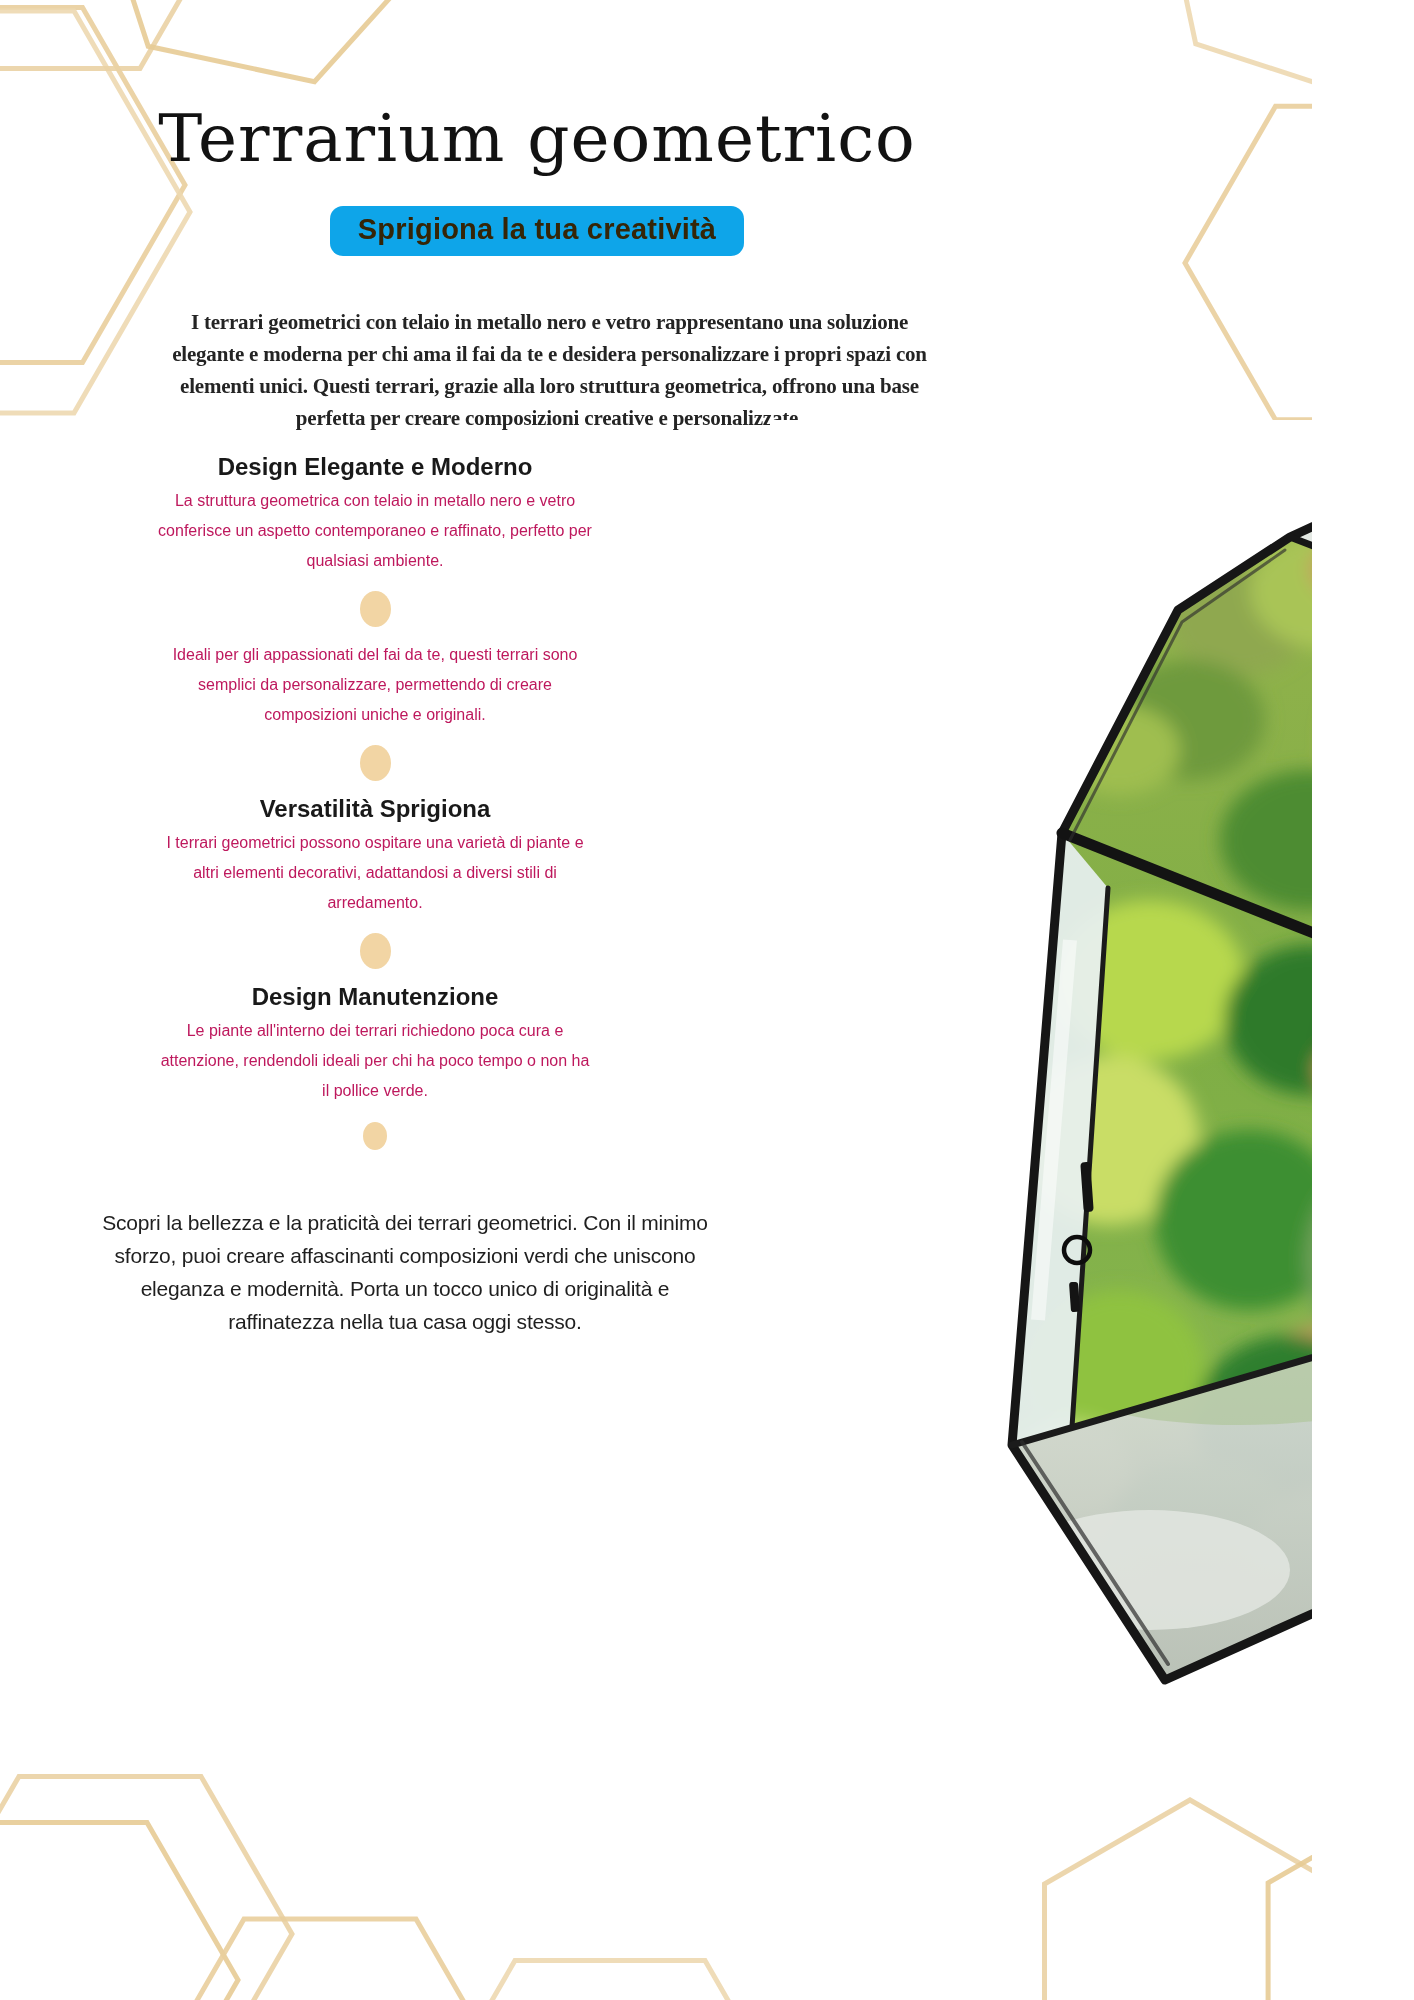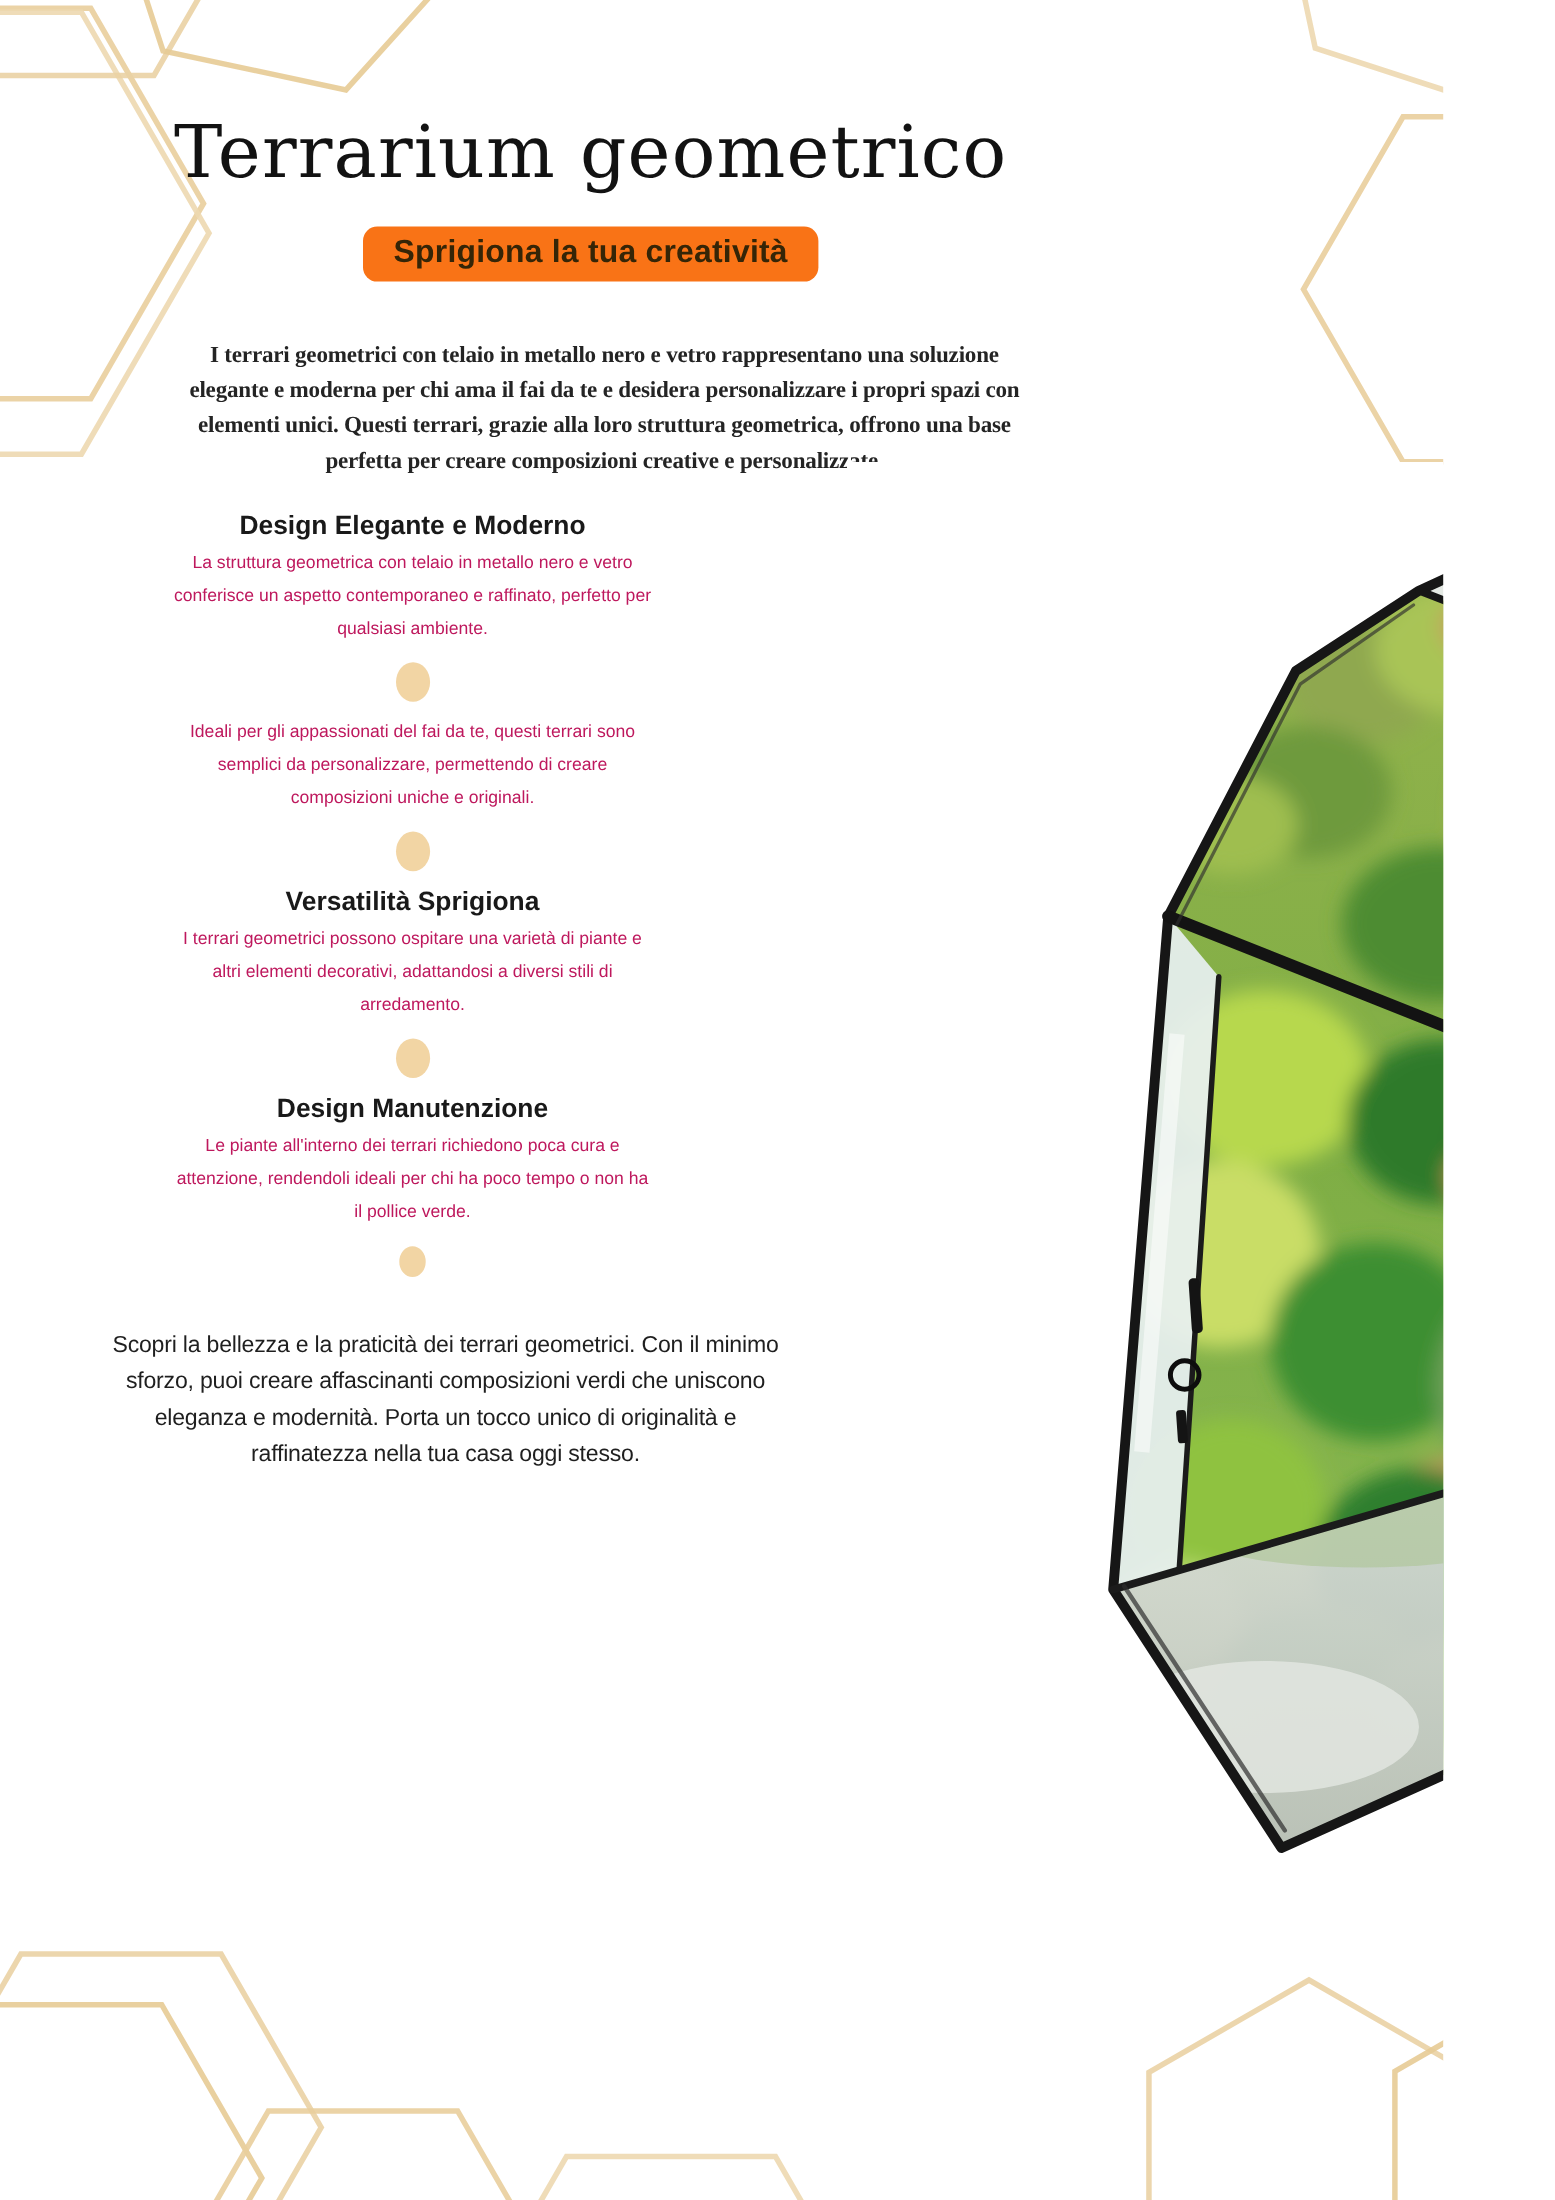--- a/index.html
+++ b/index.html
@@ -41,21 +41,21 @@
     margin:12px;text-align:center;
     font-family:"Liberation Serif", serif;
     font-weight:bold;
     font-size:21px;line-height:32px;
     letter-spacing:-0.2px;
     white-space:pre-line;
     color:#242424;
   }
   .sections{
     position:absolute;left:28px;top:452px;width:694px;
-    display:flex;flex-direction:column;align-items:center;margin-top:11px;
+    display:flex;flex-direction:column;align-items:center;
   }
   .feature{width:100%;text-align:center;}
   .feature h2{
     margin:0 0 5px 0;
     font-size:24px;line-height:29px;font-weight:bold;
     color:#191919;
   }
   .feature p{
     margin:0;
     font-size:16px;line-height:30px;
@@ -97,21 +97,21 @@
       <polygon points="238.0,1980.0 147.0,2137.6 -35.0,2137.6 -126.0,1980.0 -35.0,1822.4 147.0,1822.4" fill="none" stroke="#E7CB95" stroke-width="5" opacity="0.9"></polygon>
       <polygon points="502.0,2068.0 416.0,2217.0 244.0,2217.0 158.0,2068.0 244.0,1919.0 416.0,1919.0" fill="none" stroke="#E9CE9C" stroke-width="5" opacity="0.9"></polygon>
       <polygon points="800.0,2125.0 705.0,2289.5 515.0,2289.5 420.0,2125.0 515.0,1960.5 705.0,1960.5" fill="none" stroke="#EDD8B0" stroke-width="5" opacity="0.9"></polygon>
       <polygon points="1335.5,2052.0 1190.0,2136.0 1044.5,2052.0 1044.5,1884.0 1190.0,1800.0 1335.5,1884.0" fill="none" stroke="#EAD2A4" stroke-width="5" opacity="0.9"></polygon>
       <polygon points="1527.9,2033.0 1398.0,2108.0 1268.1,2033.0 1268.1,1883.0 1398.0,1808.0 1527.9,1883.0" fill="none" stroke="#E7CB95" stroke-width="5" opacity="0.9"></polygon>
     </svg>
 
   <h1 class="title">Terrarium geometrico</h1>
 
   <div class="badge-row">
-    <span class="badge" id="badge" style="background: #f97316; color: rgb(53, 37, 7);">Sprigiona la tua creatività</span>
+    <span class="badge" id="badge" style="background: #0ea5e9; color: rgb(53, 37, 7);">Sprigiona la tua creatività</span>
   </div>
 
   <p class="intro">I terrari geometrici con telaio in metallo nero e vetro rappresentano una soluzione
 elegante e moderna per chi ama il fai da te e desidera personalizzare i propri spazi con
 elementi unici. Questi terrari, grazie alla loro struttura geometrica, offrono una base
 perfetta per creare composizioni creative e personalizzate.</p>
 
   <div class="sections">
 
     <section class="feature">

